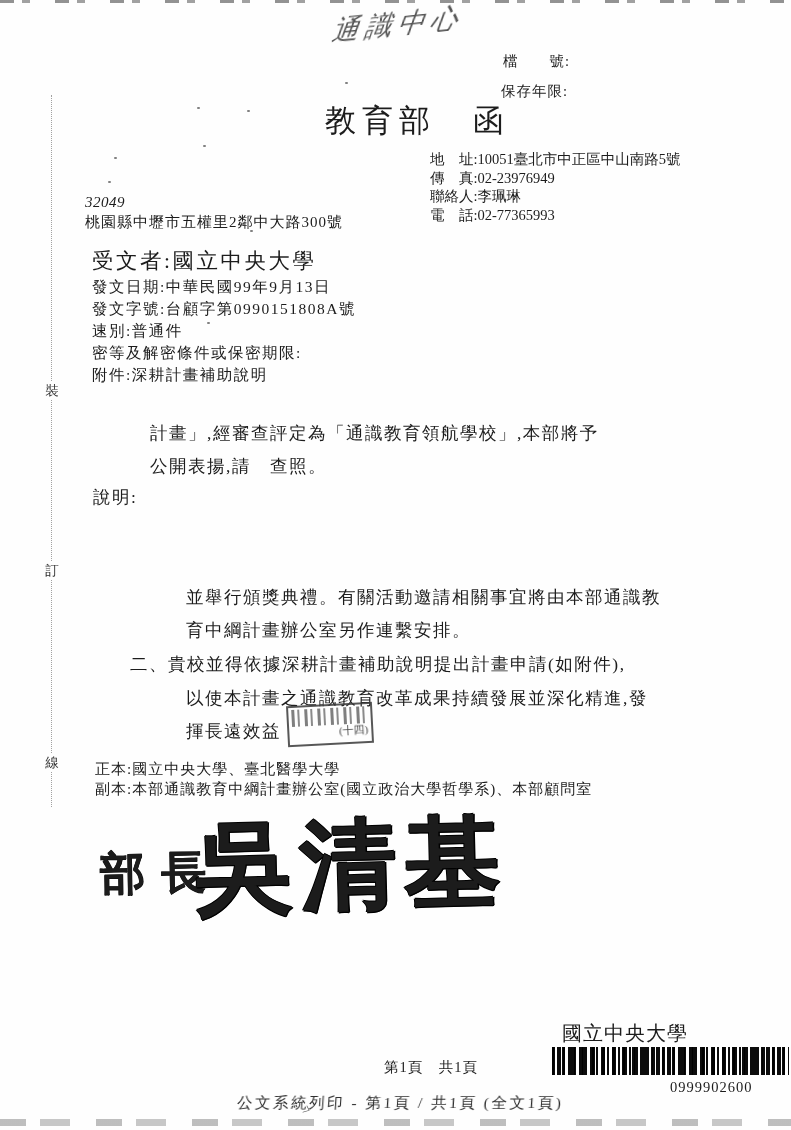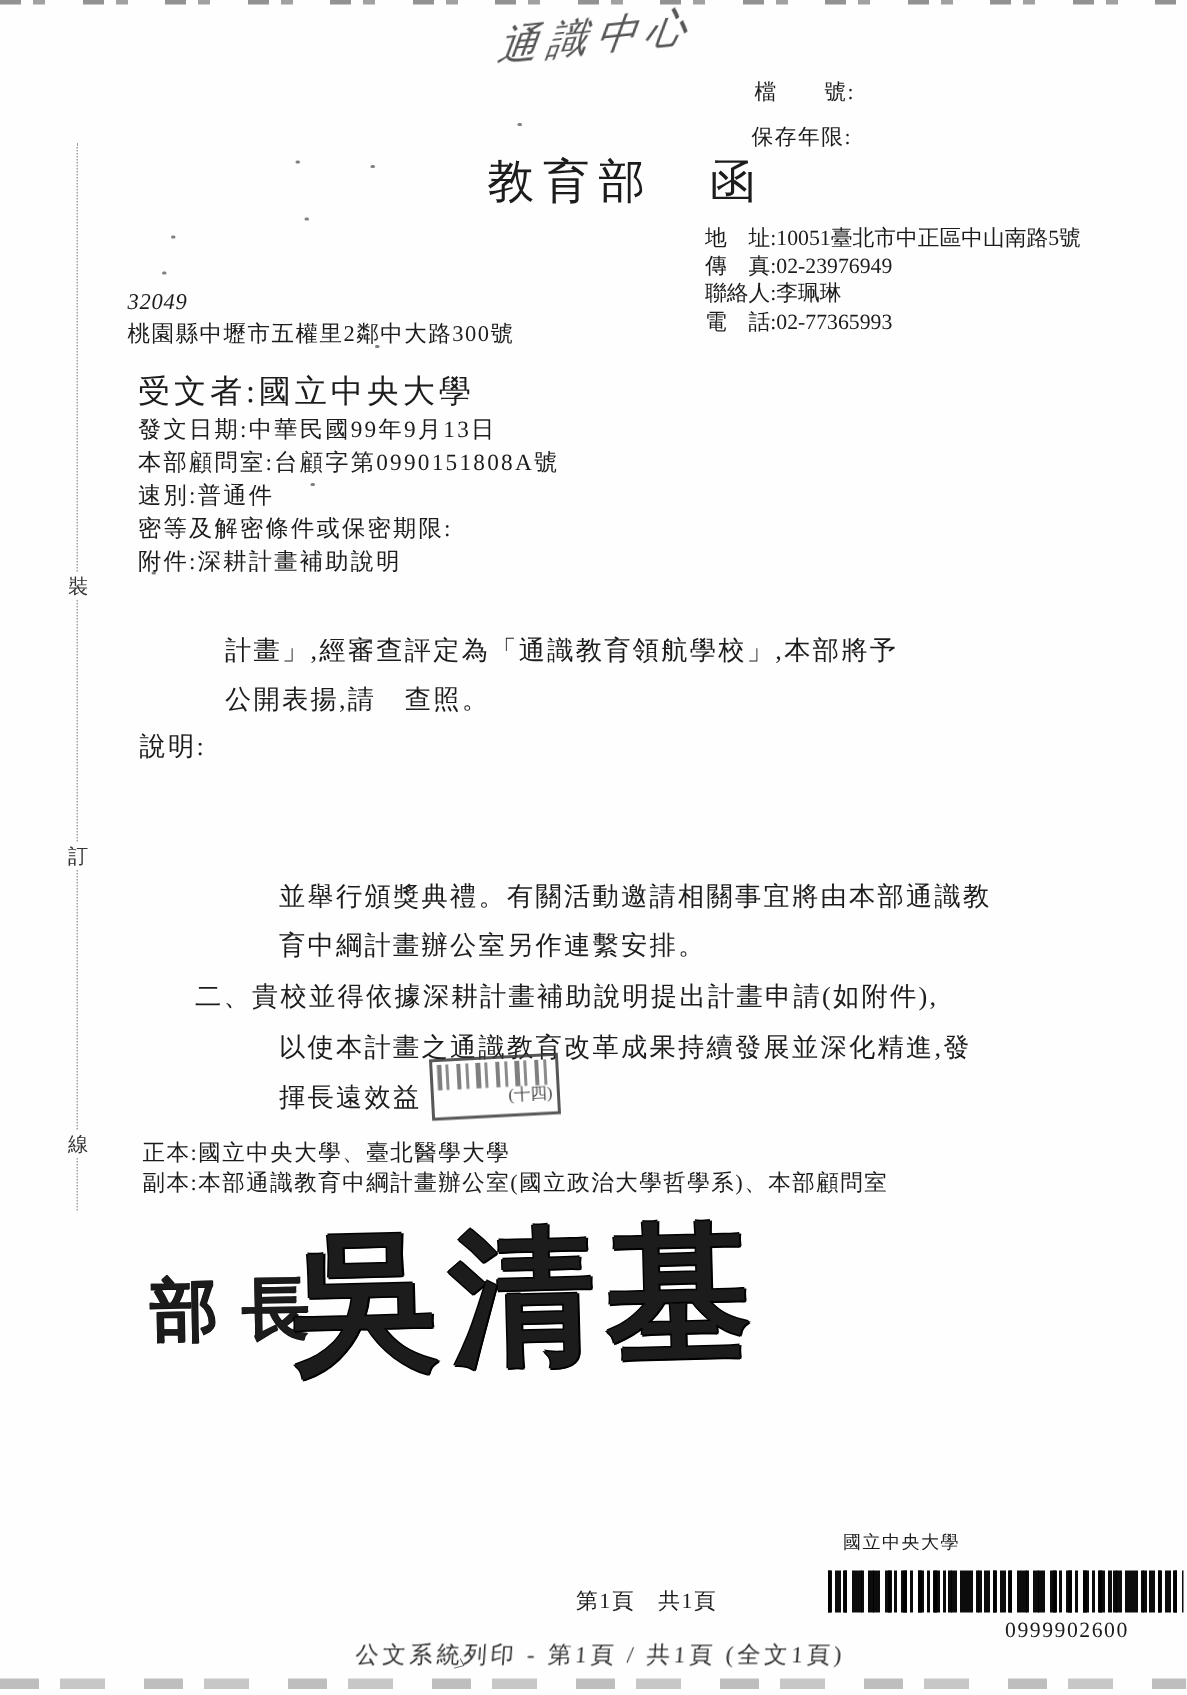--- a/index.html
+++ b/index.html
@@ -25,21 +25,21 @@
     font-style:italic;filter:blur(.3px);}
   .handmark{left:299px;top:1100px;font-size:15px;color:#333;opacity:.8;
     transform:rotate(18deg);font-style:italic;}
 
   .fileno{left:503px;top:52px;font-size:14.5px;letter-spacing:1px;}
   .retention{left:501px;top:82px;font-size:14.5px;letter-spacing:1px;}
 
   .doc-title{left:325px;top:100px;font-size:31px;letter-spacing:6px;font-weight:500;}
 
   .sender{left:430px;top:150px;font-size:14.5px;line-height:18.5px;}
-  .sender div{white-space:nowrap;margin-left:40px;}
+  .sender div{white-space:nowrap;}
 
   .zip{left:85px;top:194px;font-size:15px;letter-spacing:.5px;font-style:italic;}
   .rcpt-addr{left:85px;top:213px;font-size:15px;letter-spacing:1px;}
 
   .rcpt-line{left:92px;top:246px;font-size:21.5px;letter-spacing:2.5px;}
   .meta{left:92px;top:276px;font-size:15.5px;line-height:22px;letter-spacing:1.5px;}
 
   .body-line{font-size:17.5px;letter-spacing:1.5px;}
   .stamp{left:287px;top:704px;width:82px;height:37px;border:2px solid #3a3a3a;
     transform:rotate(-3deg);filter:blur(.45px);opacity:.85;overflow:hidden;}
@@ -54,21 +54,21 @@
 
   .sig-title{left:100px;top:843px;font-size:45px;font-weight:700;letter-spacing:16px;
     transform:rotate(-1deg);text-shadow:.6px 0 #111,0 .6px #111;}
   .sig-name{left:196px;top:802px;font-size:96px;font-weight:900;letter-spacing:8px;
     transform:rotate(-1.5deg) scaleY(1.02);
     text-shadow:1.4px 0 #000,-1px 0 #000,0 1.2px #000,0 -1px #000,1px 1px #000;}
 
   .margin-line{left:51px;top:95px;width:0;height:712px;border-left:1.6px dotted #8a8a8a;opacity:.8;}
   .margin-mark{left:44px;width:16px;font-size:13.5px;color:#333;background:#fefefe;text-align:center;}
 
-  .org-bottom{left:562px;top:1020px;font-size:12px;letter-spacing:1px;}
+  .org-bottom{left:562px;top:1020px;font-size:20px;letter-spacing:1px;}
   .barcode{left:552px;top:1047px;width:237px;height:28px;
     background:
       repeating-linear-gradient(90deg,#0c0c0c 0 2px,transparent 2px 5px,#0c0c0c 5px 9px,transparent 9px 11px),
       repeating-linear-gradient(90deg,#0c0c0c 0 3px,transparent 3px 10px);
     background-blend-mode:multiply;}
   .barcode-num{left:670px;top:1079px;font-size:14.5px;letter-spacing:1px;}
   .page-indicator{left:384px;top:1058px;font-size:14.5px;letter-spacing:1px;}
   .print-line{left:237px;top:1093px;font-size:15.5px;letter-spacing:2.5px;color:#2e2e2e;
     filter:blur(.25px);transform:skewX(-4deg);}
 </style>
@@ -104,21 +104,21 @@
     <div>電　話:02-77365993</div>
   </div>
 
   <div class="abs zip">32049</div>
   <div class="abs rcpt-addr">桃園縣中壢市五權里2鄰中大路300號</div>
 
   <div class="abs rcpt-line">受文者:國立中央大學</div>
 
   <div class="abs meta">
     <div>發文日期:中華民國99年9月13日</div>
-    <div>本部顧問室:台顧字第0990151808A號</div>
+    <div>發文字號:台顧字第0990151808A號</div>
     <div>速別:普通件</div>
     <div>密等及解密條件或保密期限:</div>
     <div>附件:深耕計畫補助說明</div>
   </div>
 
   <div class="abs body-line" style="left:150px;top:421px">計畫」,經審查評定為「通識教育領航學校」,本部將予</div>
   <div class="abs body-line" style="left:150px;top:454px">公開表揚,請　查照。</div>
 
   <div class="abs body-line" style="left:93px;top:485px">說明:</div>
   <div class="abs body-line" style="left:186px;top:618px">育中綱計畫辦公室另作連繫安排。</div>

